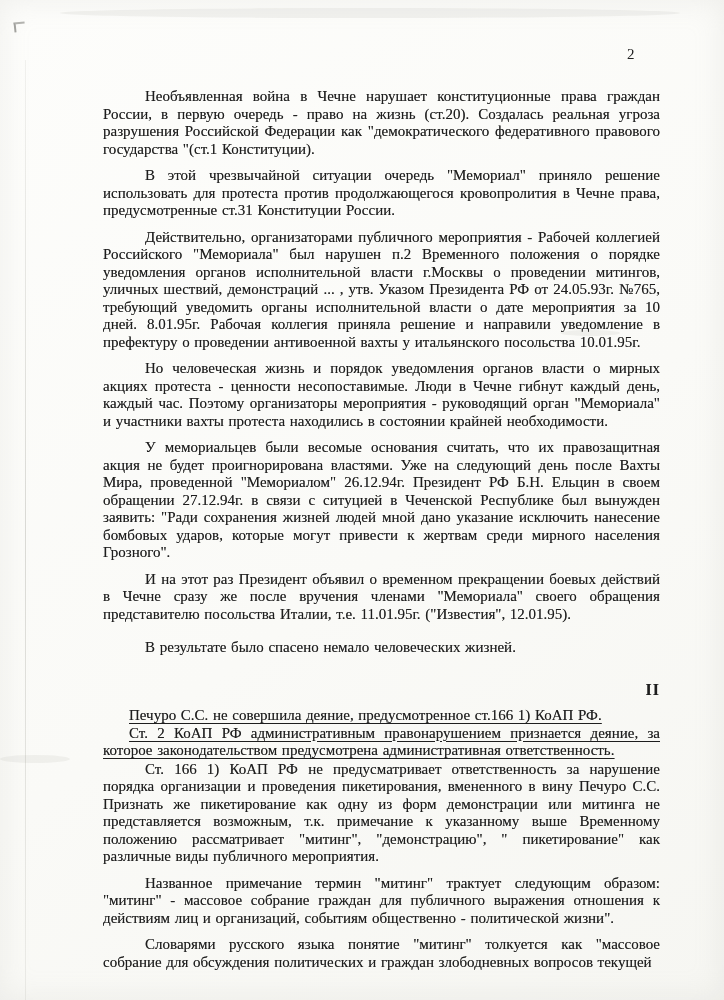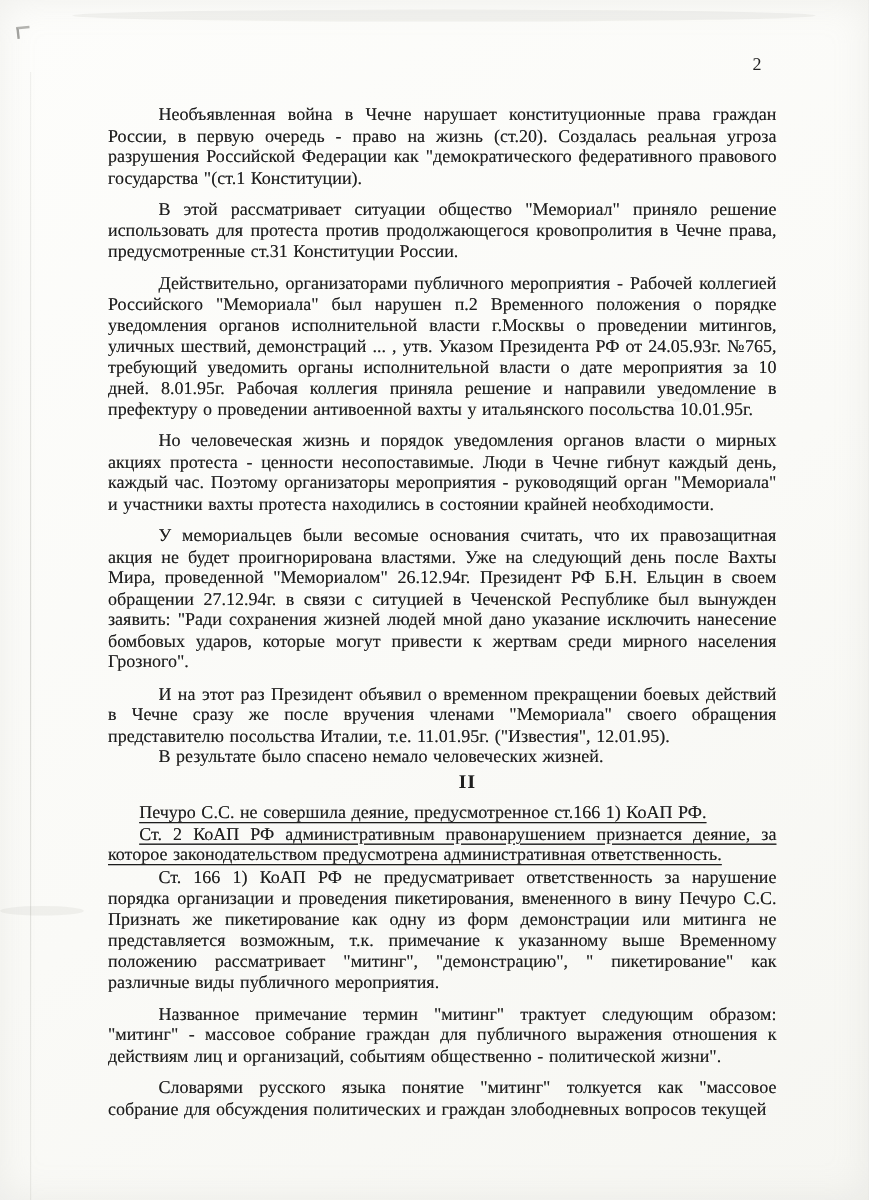--- a/index.html
+++ b/index.html
@@ -48,38 +48,38 @@
 
   .pagenum {
     position: absolute;
     left: 627px;
     top: 46px;
     font-size: 15px;
     letter-spacing: 0.5px;
   }
   .content {
     position: absolute;
-    left: 90px;
+    left: 103px;
     top: 88px;
     width: 557px;
     font-size: 15px;
     line-height: 17.5px;
     text-align: justify;
     text-shadow: 0 0 0.5px rgba(25,25,25,0.55);
     word-spacing: 0.06em;
   }
   .content p {
     margin: 0 0 9px 0;
     text-indent: 42px;
   }
-  .content p.tight { margin-bottom: 0; }
-  .content p.followup { margin-bottom: 3px; }
+  .content p.tight { margin-bottom: 16px; }
+  .content p.followup { margin-bottom: 24px; }
   .section-heading {
     margin: 7px 0 13px 0;
-    text-align: center;
+    text-align: right;
     font-weight: bold;
     font-size: 16px;
     letter-spacing: 1px;
     text-indent: 0;
   }
   .ruling p {
     margin: 0;
     text-indent: 26px;
     text-decoration: underline;
     text-decoration-thickness: 1.3px;
@@ -100,21 +100,21 @@
   <div class="edge-line"></div>
   <div class="smudge s1"></div>
   <div class="smudge s2"></div>
   <div class="smudge s3"></div>
 
   <div class="pagenum">2</div>
 
   <div class="content">
 
     <p>Необъявленная война в Чечне нарушает конституционные права граждан России, в первую очередь - право на жизнь (ст.20). Создалась реальная угроза разрушения Российской Федерации как "демократического федеративного правового государства "(ст.1 Конституции).</p>
-    <p>В этой рассматривает ситуации общество "Мемориал" приняло решение использовать для протеста против продолжающегося кровопролития в Чечне права, предусмотренные ст.31 Конституции России.</p>
+    <p>В этой чрезвычайной ситуации очередь "Мемориал" приняло решение использовать для протеста против продолжающегося кровопролития в Чечне права, предусмотренные ст.31 Конституции России.</p>
     <p>Действительно, организаторами публичного мероприятия - Рабочей коллегией Российского "Мемориала" был нарушен п.2 Временного положения о порядке уведомления органов исполнительной власти г.Москвы о проведении митингов, уличных шествий, демонстраций ... , утв. Указом Президента РФ от 24.05.93г. №765, требующий уведомить органы исполнительной власти о дате мероприятия за 10 дней. 8.01.95г. Рабочая коллегия приняла решение и направили уведомление в префектуру о проведении антивоенной вахты у итальянского посольства 10.01.95г.</p>
     <p>Но человеческая жизнь и порядок уведомления органов власти о мирных акциях протеста - ценности несопоставимые. Люди в Чечне гибнут каждый день, каждый час. Поэтому организаторы мероприятия - руководящий орган "Мемориала" и участники вахты протеста находились в состоянии крайней необходимости.</p>
     <p>У мемориальцев были весомые основания считать, что их правозащитная акция не будет проигнорирована властями. Уже на следующий день после Вахты Мира, проведенной "Мемориалом" 26.12.94г. Президент РФ Б.Н. Ельцин в своем обращении 27.12.94г. в связи с ситуцией в Чеченской Республике был вынужден заявить: "Ради сохранения жизней людей мной дано указание исключить нанесение бомбовых ударов, которые могут привести к жертвам среди мирного населения Грозного".</p>
     <p class="tight">И на этот раз Президент объявил о временном прекращении боевых действий в Чечне сразу же после вручения членами "Мемориала" своего обращения представителю посольства Италии, т.е. 11.01.95г. ("Известия", 12.01.95).</p>
     <p class="followup">В результате было спасено немало человеческих жизней.</p>
 
     <p class="section-heading">II</p>
 
     <div class="ruling">
       <p>Печуро С.С. не совершила деяние, предусмотренное ст.166 1) КоАП РФ.</p>

